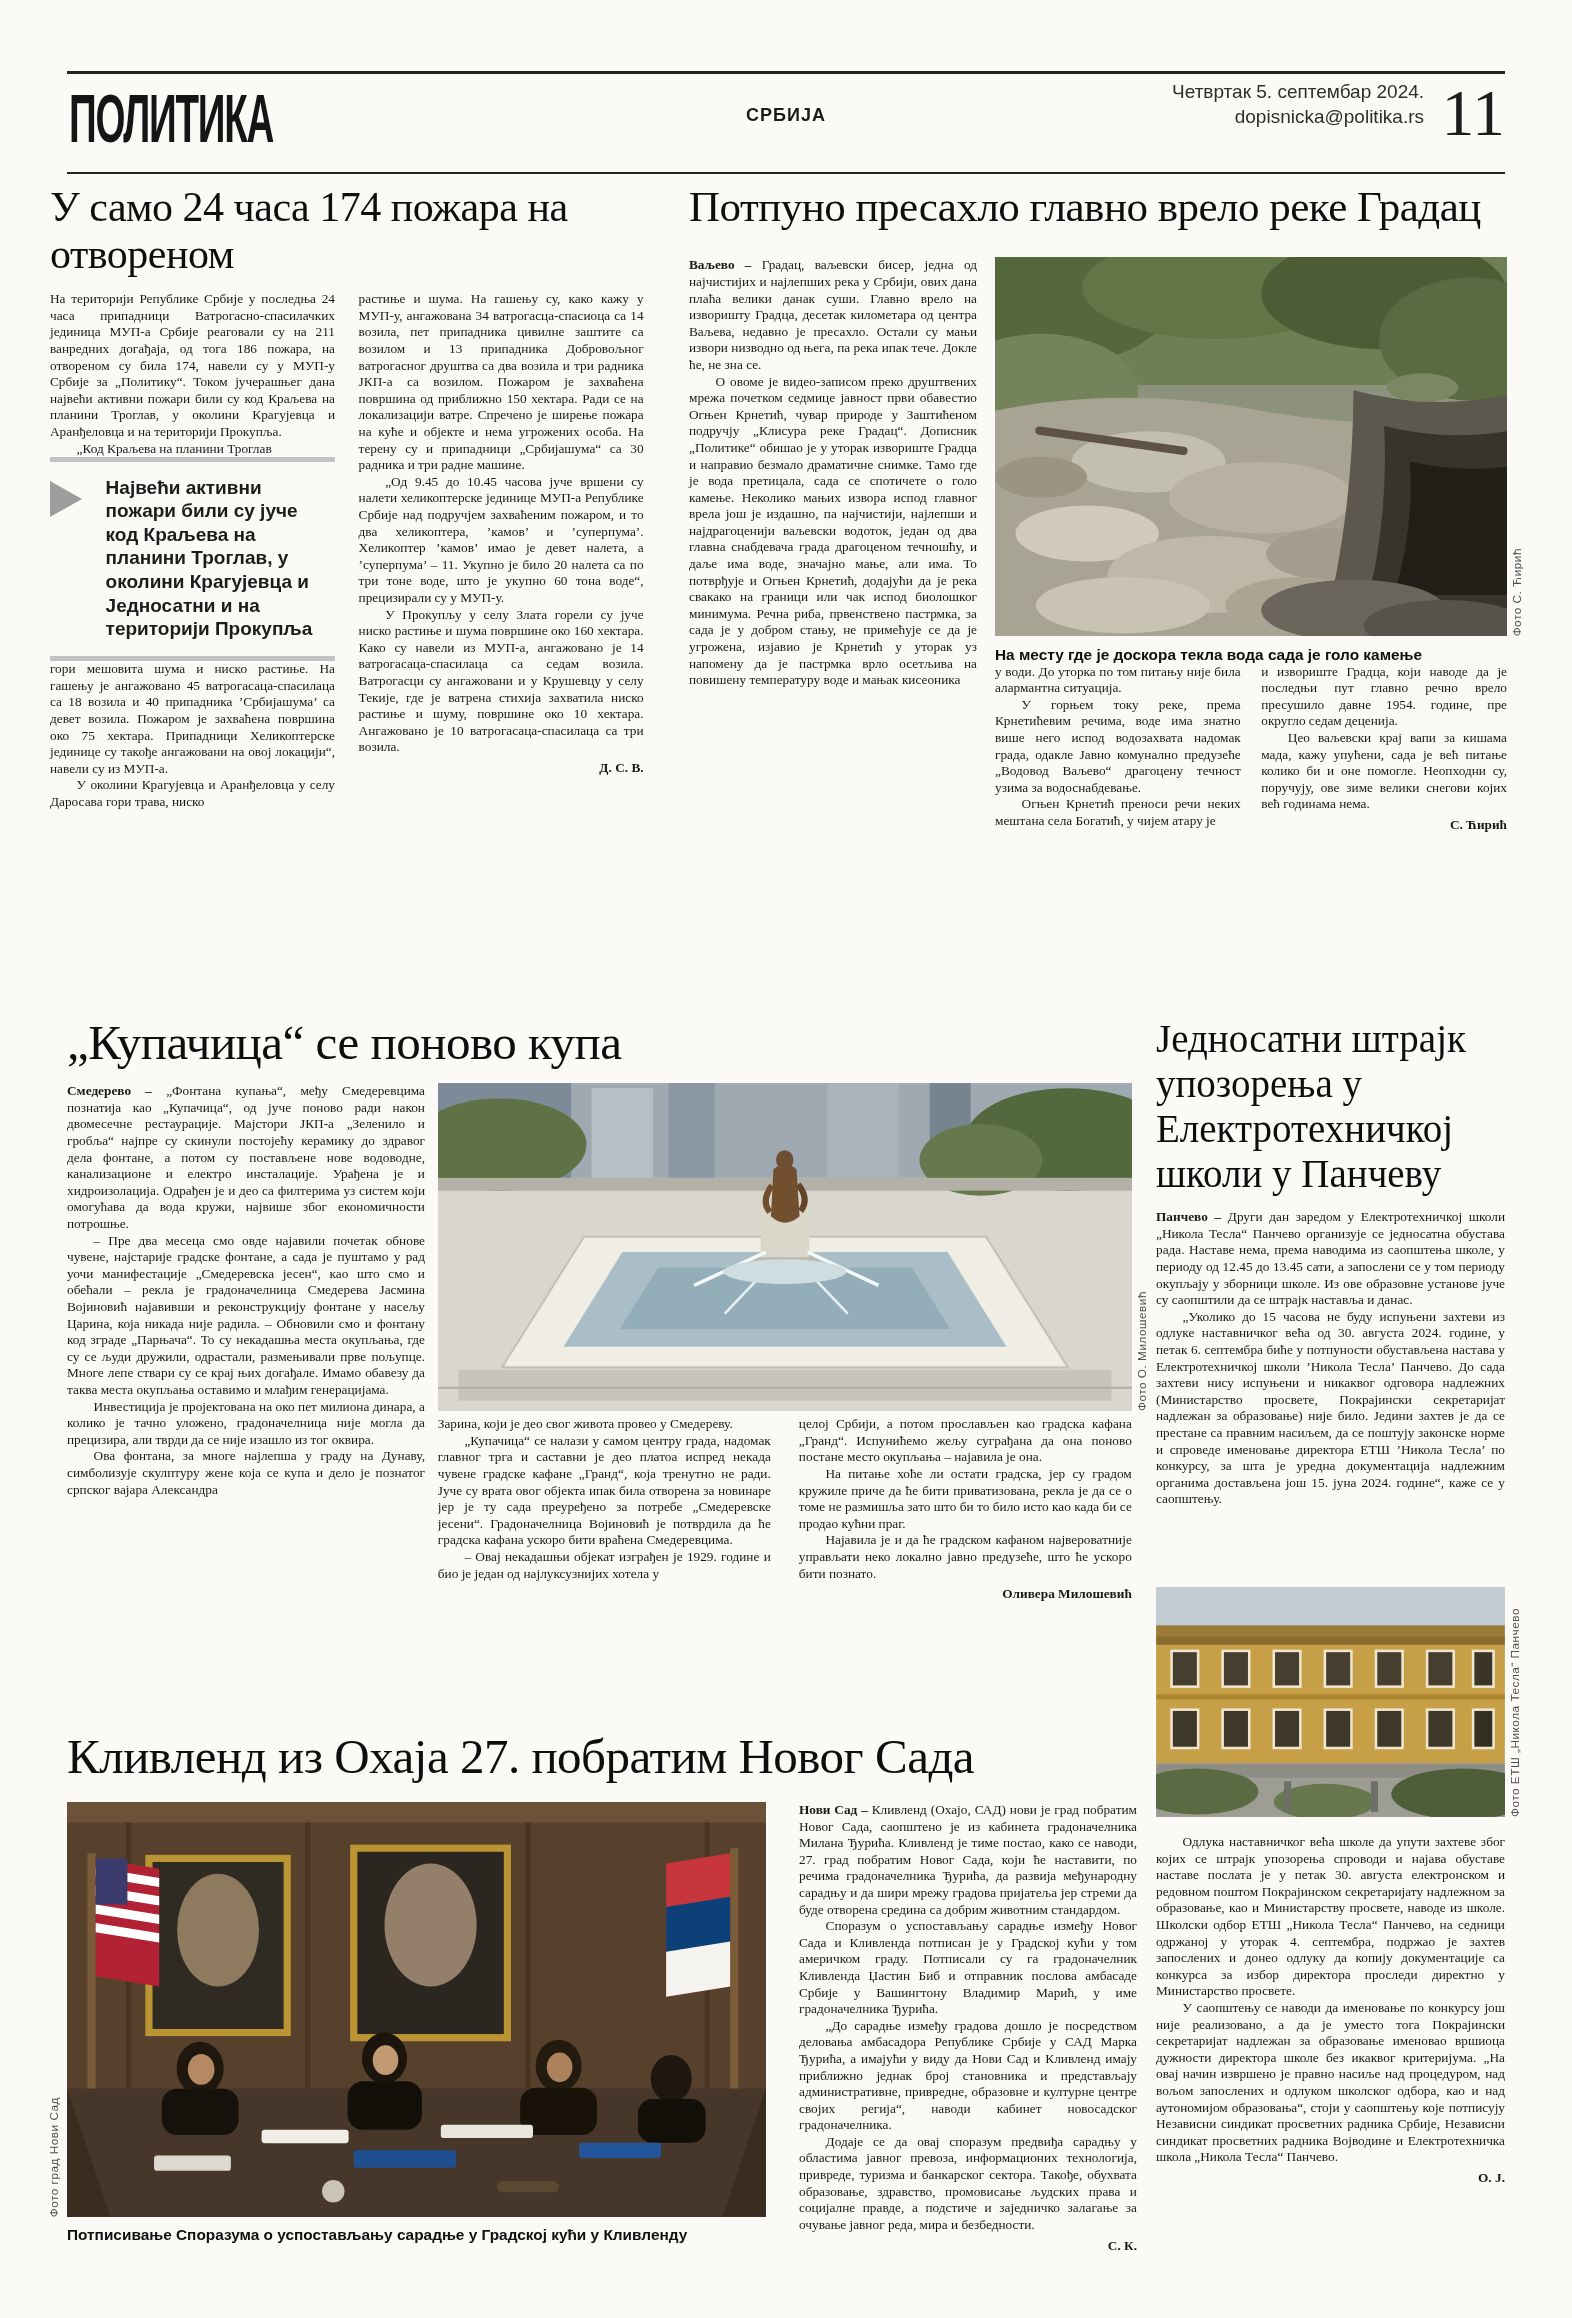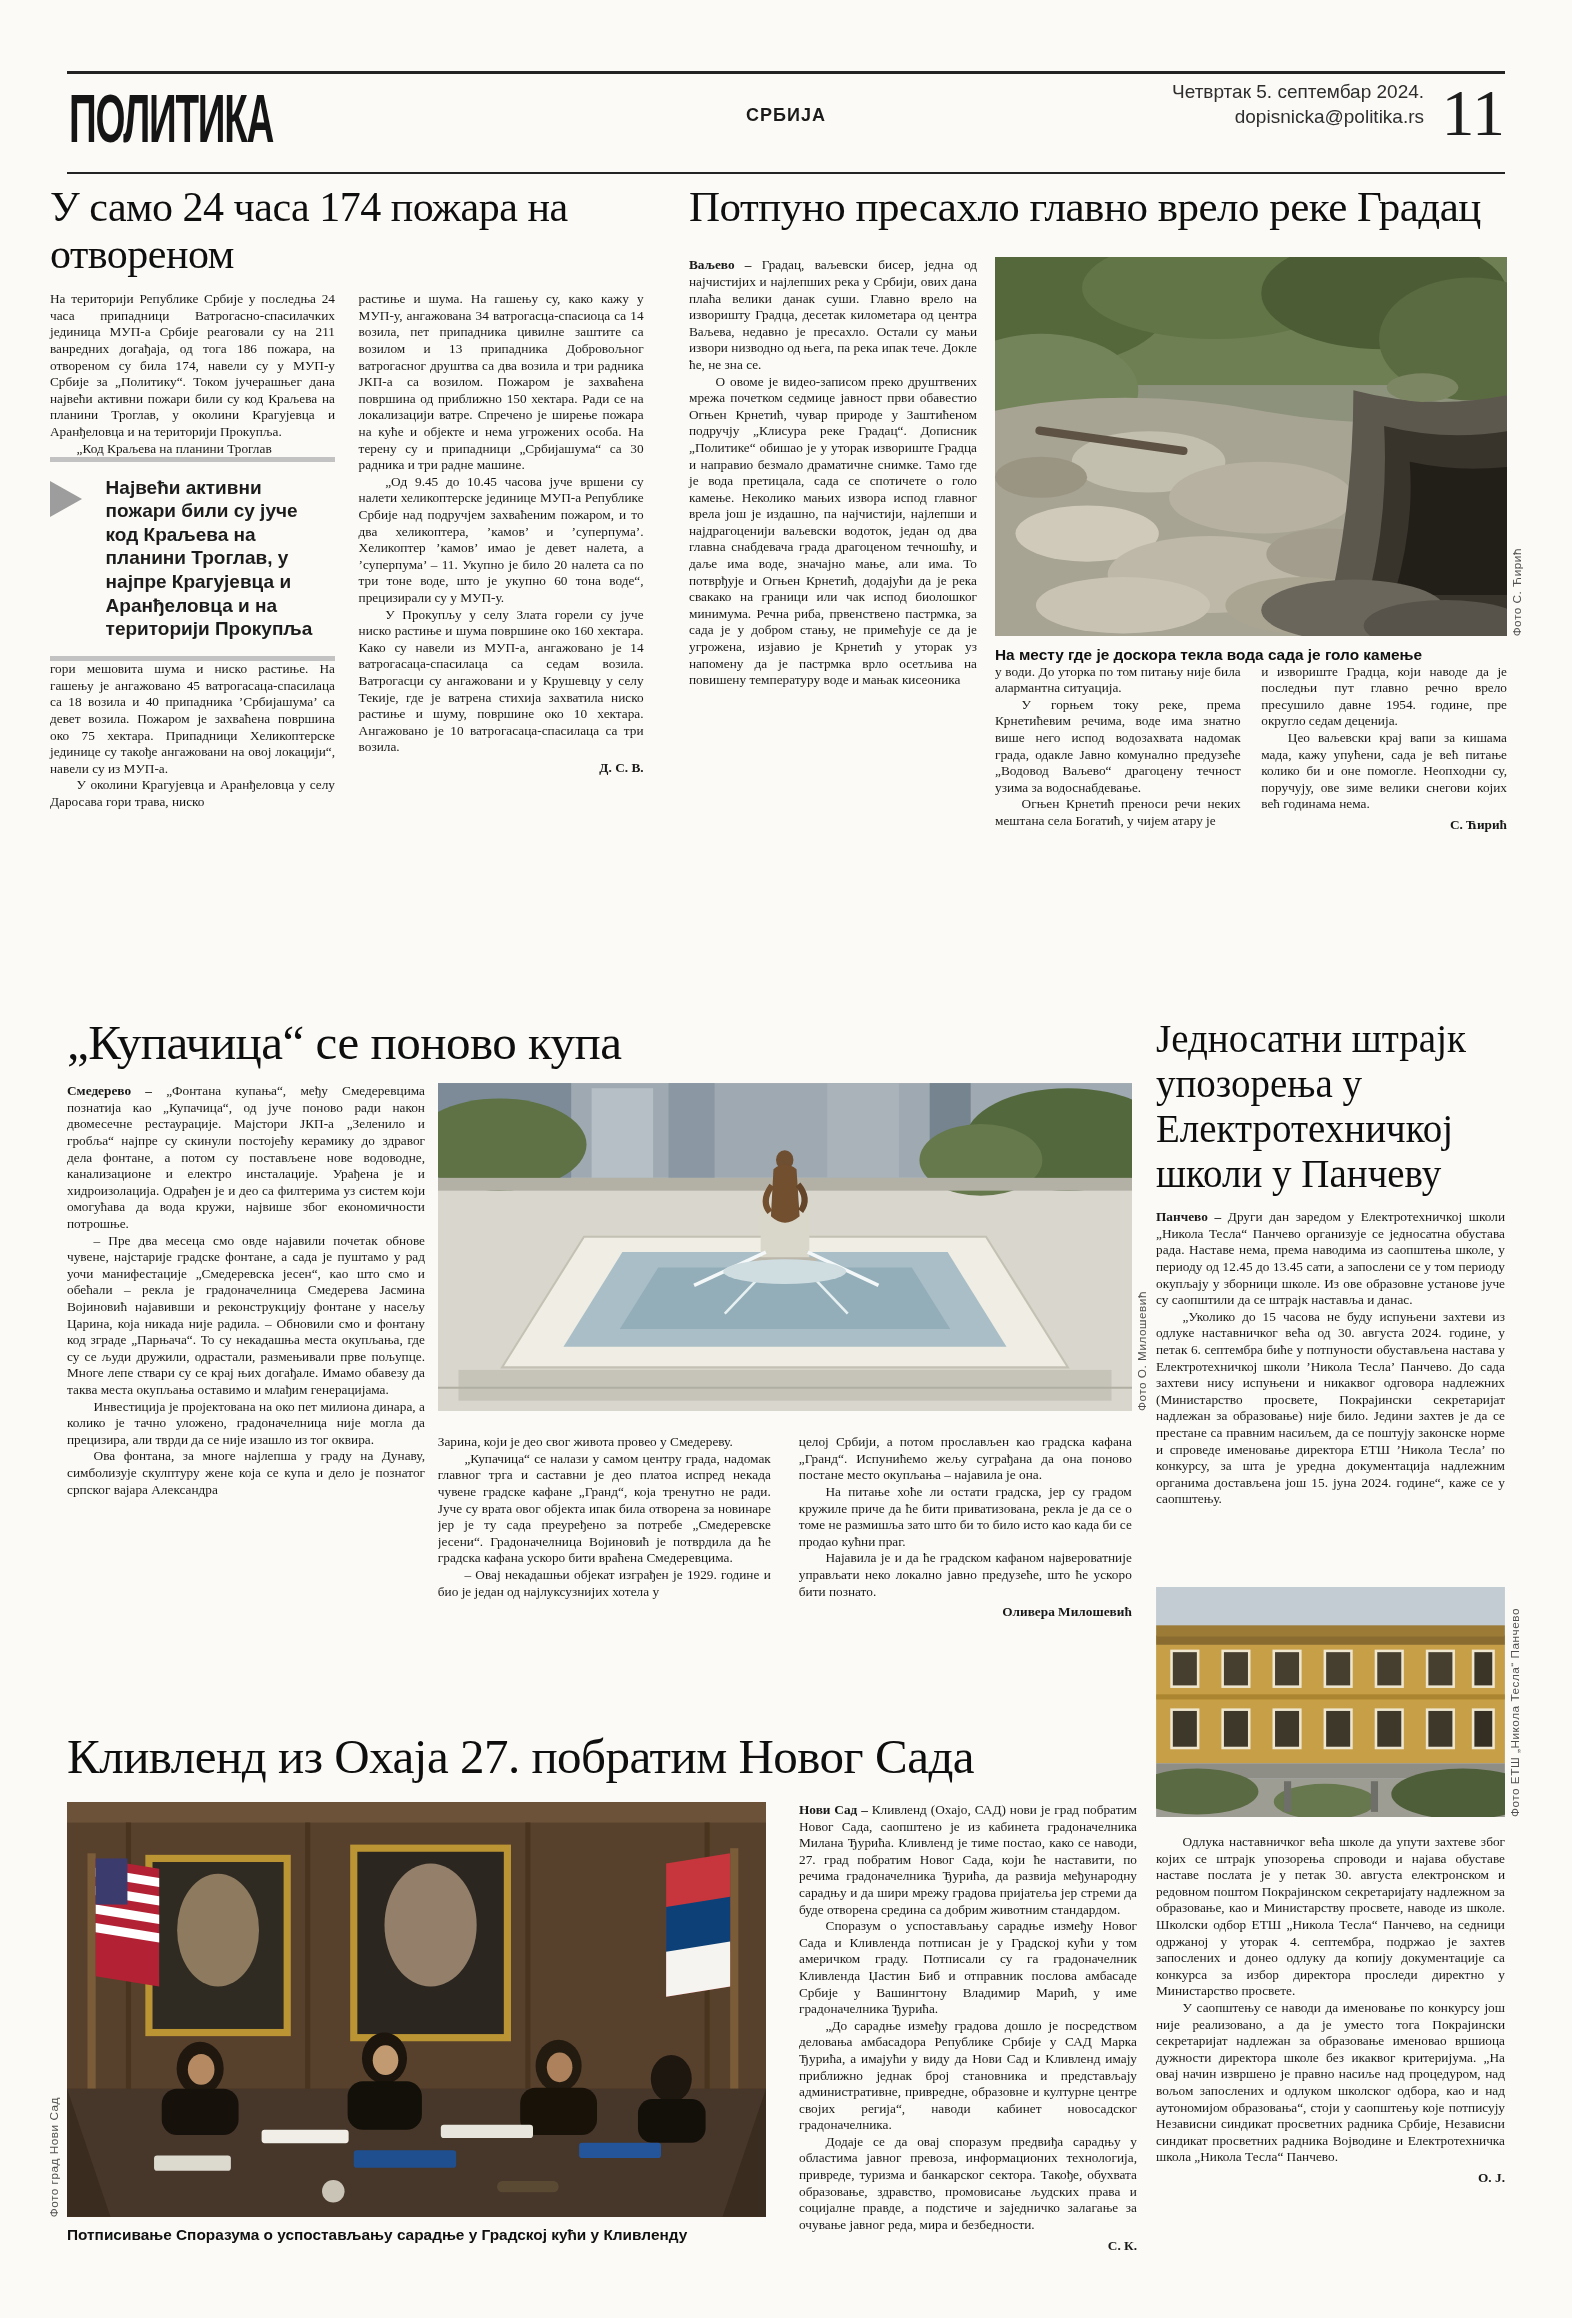--- a/index.html
+++ b/index.html
@@ -66,21 +66,21 @@
   #gradac .body-row{display:flex;margin-top:18.4px;}
   #gradac .gcol1{width:288px;flex:0 0 auto;}
   #gradac .gright{margin-left:18px;width:512px;flex:0 0 auto;}
   #gradac .under-cols{display:flex;gap:20.5px;margin-top:0;max-height:287px;overflow:hidden;}
   #gradac .ucol{width:246px;}
   #kupacica{position:absolute;left:67px;top:1016px;width:1065px;}
   #kupacica .headline{font-size:49px;line-height:53px;}
   #kupacica .body-row{display:flex;margin-top:14.3px;}
   #kupacica .kleft{width:358px;flex:0 0 auto;max-height:612px;overflow:hidden;}
   #kupacica .kright{margin-left:12.8px;width:694px;flex:0 0 auto;}
-  #kupacica .mid-cols{display:flex;gap:28px;margin-top:23px;max-height:302px;overflow:hidden;}
+  #kupacica .mid-cols{display:flex;gap:28px;margin-top:5px;max-height:302px;overflow:hidden;}
   #kupacica .mcol{width:333px;}
   #pancevo{position:absolute;left:1156px;top:1016px;width:349px;}
   #pancevo .headline{font-size:39px;line-height:45px;letter-spacing:0;}
   #pancevo .ptop{margin-top:13.3px;max-height:377px;overflow:hidden;}
   #pancevo-photo{position:absolute;left:1156px;top:1587px;width:349px;}
   #pancevo-cont{position:absolute;left:1156px;top:1834px;width:349px;max-height:476px;overflow:hidden;}
   #cleveland-headline{position:absolute;left:67px;top:1730px;width:1075px;font-size:49px;line-height:54px;}
   #cityhall{position:absolute;left:67px;top:1802px;width:699px;}
   #cleveland-body{position:absolute;left:799px;top:1802px;width:338px;max-height:512px;overflow:hidden;}
 </style>
@@ -104,21 +104,21 @@
   <div class="cols">
     <div class="col bcol">
       <div data-bind-list="fire.col1_before">
           <p>На територији Републике Србије у последња 24 часа припадници Ватрогасно-спасилачких јединица МУП-а Србије реаговали су на 211 ванредних догађаја, од тога 186 пожара, на отвореном су била 174, навели су у МУП-у Србије за „Политику“. Током јучерашњег дана највећи активни пожари били су код Краљева на планини Троглав, у околини Крагујевца и Аранђеловца и на територији Прокупља.</p>
           <p>„Код Краљева на планини Троглав</p>
         </div>
       <div class="quotebox">
         <div class="qbar"></div>
         <div class="qbody">
           <div class="qtri"></div>
-          <div class="qtext" data-bind="fire.quote">Највећи активни пожари били су јуче код Краљева на планини Троглав, у најпре Крагујевца и Аранђеловца и на територији Прокупља</div>
+          <div class="qtext" data-bind="fire.quote">Највећи активни пожари били су јуче код Краљева на планини Троглав, у околини Крагујевца и Једносатни и на територији Прокупља</div>
         </div>
         <div class="qbar"></div>
       </div>
       <div data-bind-list="fire.col1_after">
           <p>гори мешовита шума и ниско растиње. На гашењу је ангажовано 45 ватрогасаца-спасилаца са 18 возила и 40 припадника ’Србијашума’ са девет возила. Пожаром је захваћена површина око 75 хектара. Припадници Хеликоптерске јединице су такође ангажовани на овој локацији“, навели су из МУП-а.</p>
           <p>У околини Крагујевца и Аранђеловца у селу Даросава гори трава, ниско</p>
         </div>
     </div>
     <div class="col bcol">
       <div data-bind-list="fire.col2">

